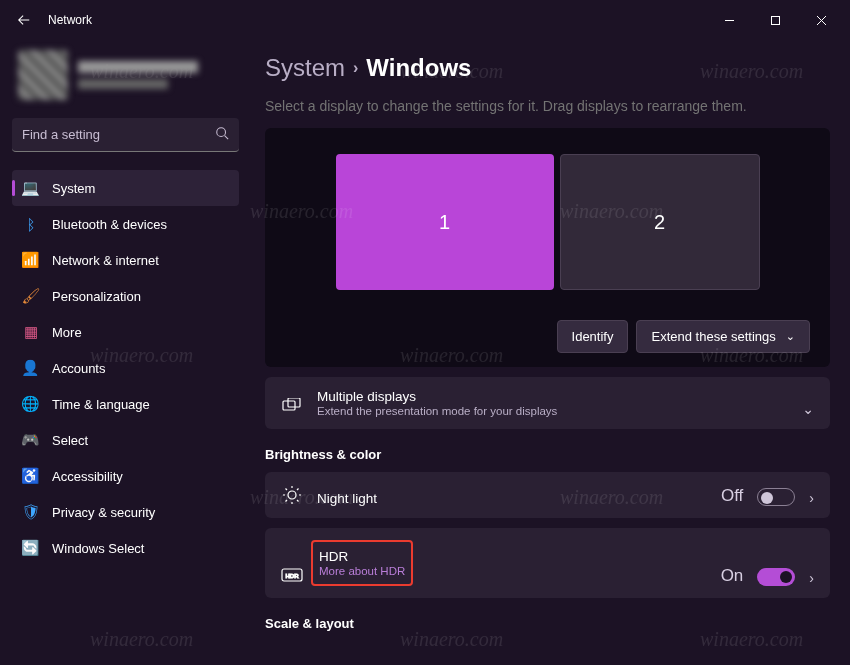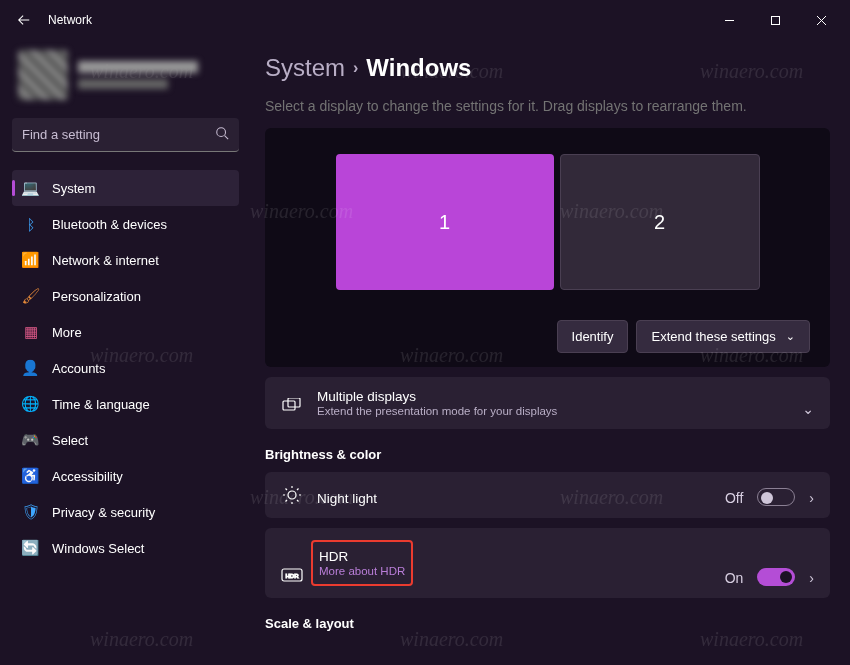--- a/index.html
+++ b/index.html
@@ -51,21 +51,21 @@
   .setting-desc { font-size:11.5px; color:#b9aec6; margin-top:1px; }
   .chev { font-size:14px; color:#cfc6d9; }
   .section-header { font-size:13px; font-weight:600; margin-top:18px; color:#fff; }
 
   .toggle { width:38px; height:18px; border-radius:10px; position:relative; }
   .toggle .knob { width:12px; height:12px; border-radius:50%; position:absolute; top:3px; }
   .toggle.off { background:transparent; border:1px solid #8b8094; }
   .toggle.off .knob { left:3px; background:#cfc6d9; }
   .toggle.on { background:#b44dd6; }
   .toggle.on .knob { right:3px; background:#1c1225; }
-  .state-label { font-size:14px; color:#d8cfe2; }
+  .state-label { font-size:17px; color:#d8cfe2; }
 
   .highlight-box { border:2.5px solid #eb3b2f; border-radius:4px; padding:1px 4px; margin-left:-6px; margin-right:10px; }
 
   .watermark { position:absolute; color:rgba(255,255,255,0.1); font-size:20px; font-style:italic; font-family:Georgia, serif; pointer-events:none; white-space:nowrap; }
 
   .ico-blue { color:#3ea6ff; }
   .ico-teal { color:#2ec1c1; }
   .ico-orange { color:#e68a3a; }
   .ico-pink { color:#e05a8a; }
   .ico-green { color:#4cb35c; }

